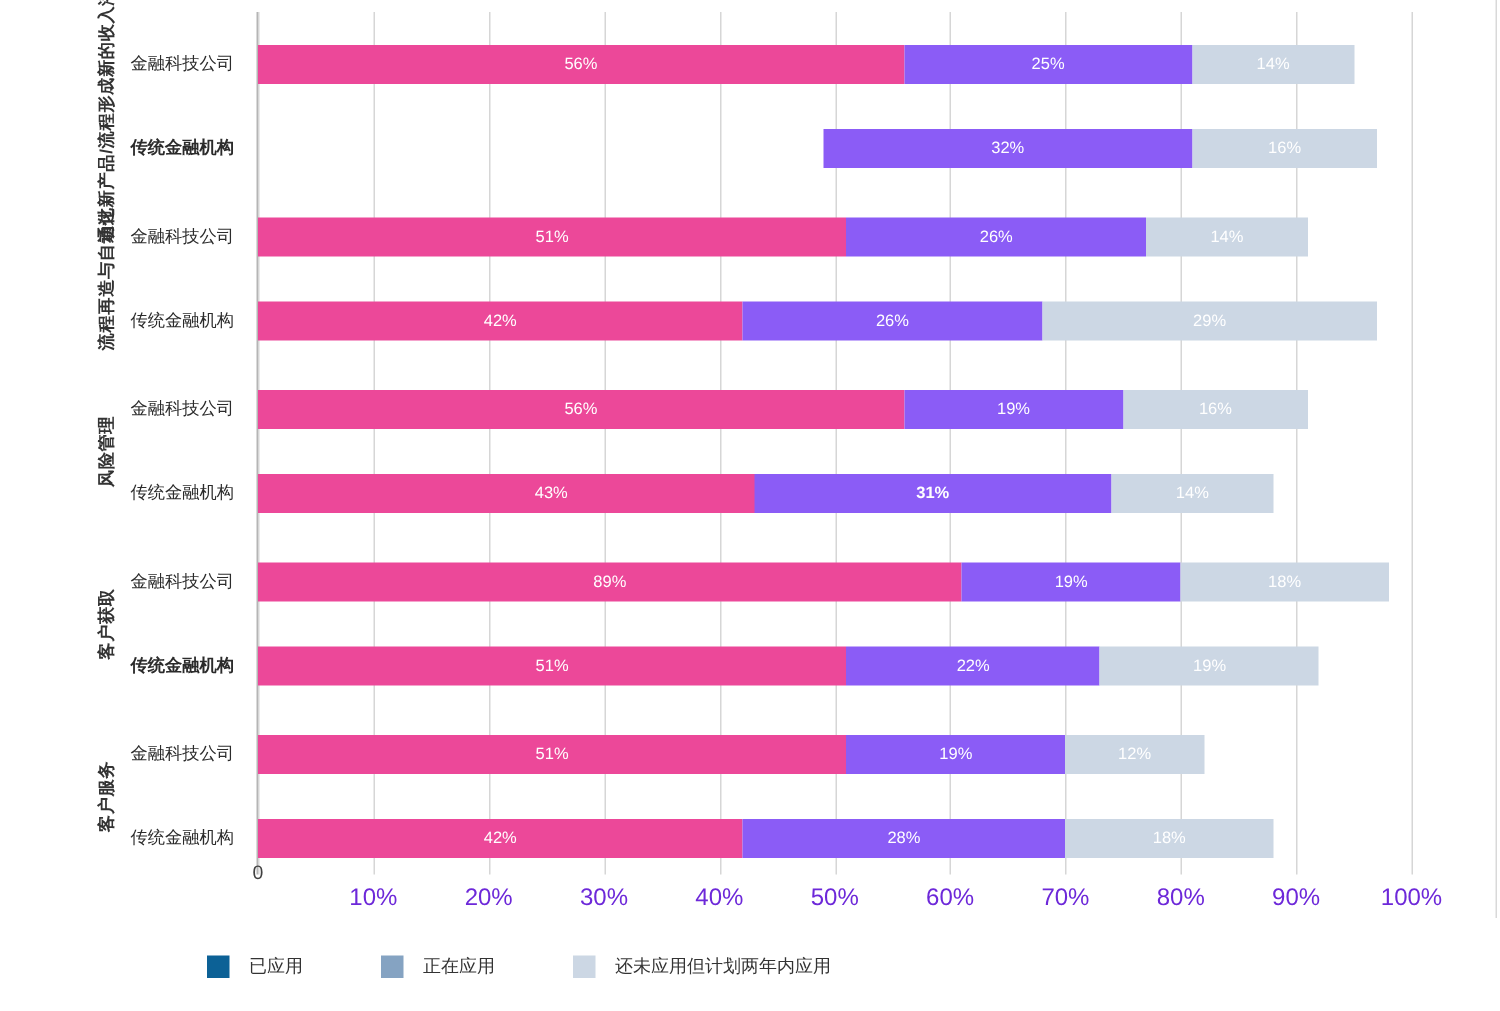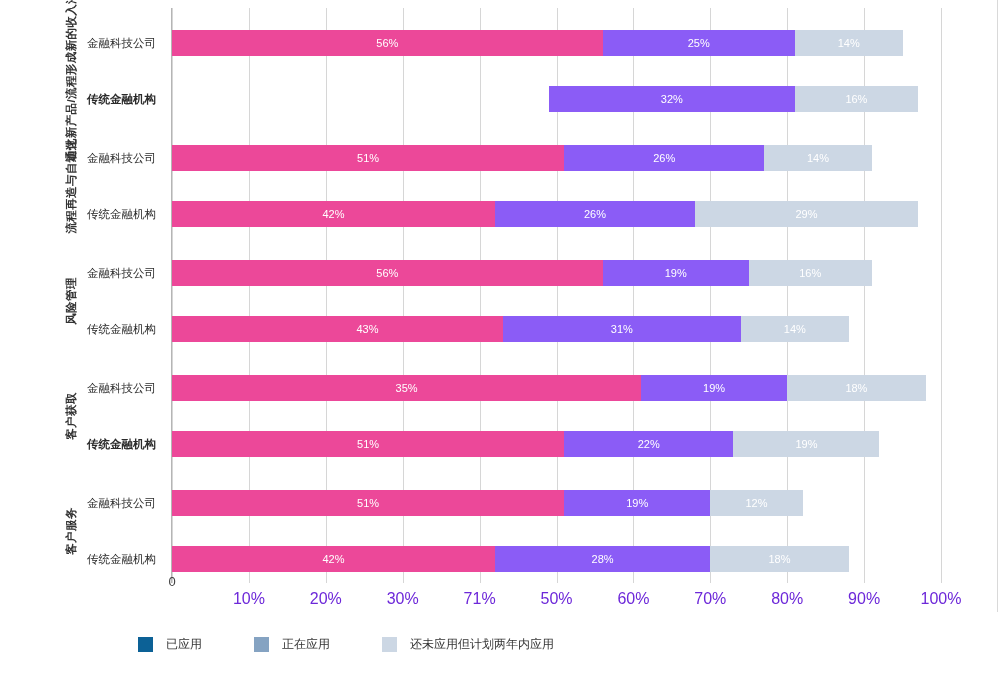--- a/index.html
+++ b/index.html
@@ -175,25 +175,25 @@
         <div class="seg s1" style="left: 322.98px; width: 199.94px;">26%</div>
         <div class="seg s2" style="left: 522.92px; width: 223.01px;">29%</div>
       </div>
       <div class="bar-row" style="top: 252px; width: 769px;">
         <div class="seg s0" style="left: 0px; width: 430.64px;">56%</div>
         <div class="seg s1" style="left: 430.64px; width: 146.11px;">19%</div>
         <div class="seg s2" style="left: 576.75px; width: 123.04px;">16%</div>
       </div>
       <div class="bar-row" style="top: 308px; width: 769px;">
         <div class="seg s0" style="left: 0px; width: 391px;">43%</div>
-        <div class="seg s1" style="left: 330.67px; width: 238.39px;">31%</div>
+        <div class="seg s1" style="left: 330.67px; width: 238.39px; font-weight: bold;">31%</div>
         <div class="seg s2" style="left: 569.06px; width: 107.66px;">14%</div>
       </div>
       <div class="bar-row" style="top: 367px; width: 769px;">
-        <div class="seg s0" style="left: 0px; width: 469.09px;">35%</div>
+        <div class="seg s0" style="left: 0px; width: 469.09px;">89%</div>
         <div class="seg s1" style="left: 469.09px; width: 146.11px;">19%</div>
         <div class="seg s2" style="left: 615.2px; width: 138.42px;">18%</div>
       </div>
       <div class="bar-row" style="top: 423px; width: 769px;">
         <div class="seg s0" style="left: 0px; width: 392.19px;">51%</div>
         <div class="seg s1" style="left: 392.19px; width: 169.18px;">22%</div>
         <div class="seg s2" style="left: 561.37px; width: 146.11px;">19%</div>
       </div>
       <div class="bar-row" style="top: 482px; width: 769px;">
         <div class="seg s0" style="left: 0px; width: 392.19px;">51%</div>
@@ -205,21 +205,21 @@
         <div class="seg s1" style="left: 322.98px; width: 215.32px; text-align: right;">28%</div>
         <div class="seg s2" style="left: 538.3px; width: 138.42px;">18%</div>
       </div>
     </div>
 
   <div id="xaxis">
       <div class="xtick zero" style="left: 0px;">0</div>
       <div class="xtick" style="left: 76.9px;">10%</div>
       <div class="xtick" style="left: 153.8px;">20%</div>
       <div class="xtick" style="left: 230.7px;">30%</div>
-      <div class="xtick" style="left: 307.6px;">71%</div>
+      <div class="xtick" style="left: 307.6px;">40%</div>
       <div class="xtick" style="left: 384.5px;">50%</div>
       <div class="xtick" style="left: 461.4px;">60%</div>
       <div class="xtick" style="left: 538.3px;">70%</div>
       <div class="xtick" style="left: 615.2px;">80%</div>
       <div class="xtick" style="left: 692.1px;">90%</div>
       <div class="xtick" style="left: 769px;">100%</div>
     </div>
 
   <div id="legend">
       <div class="legend-item">

